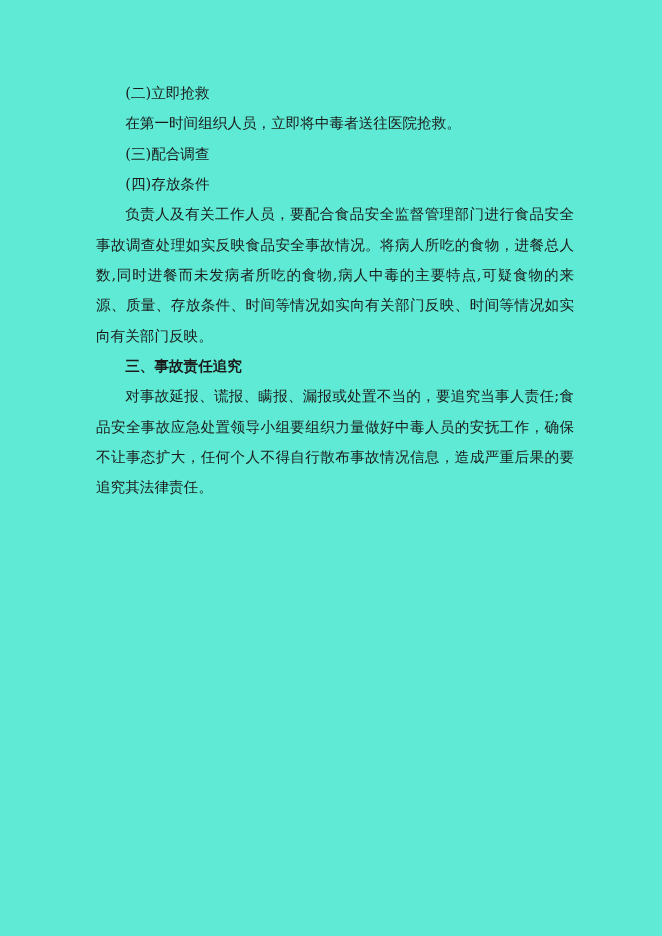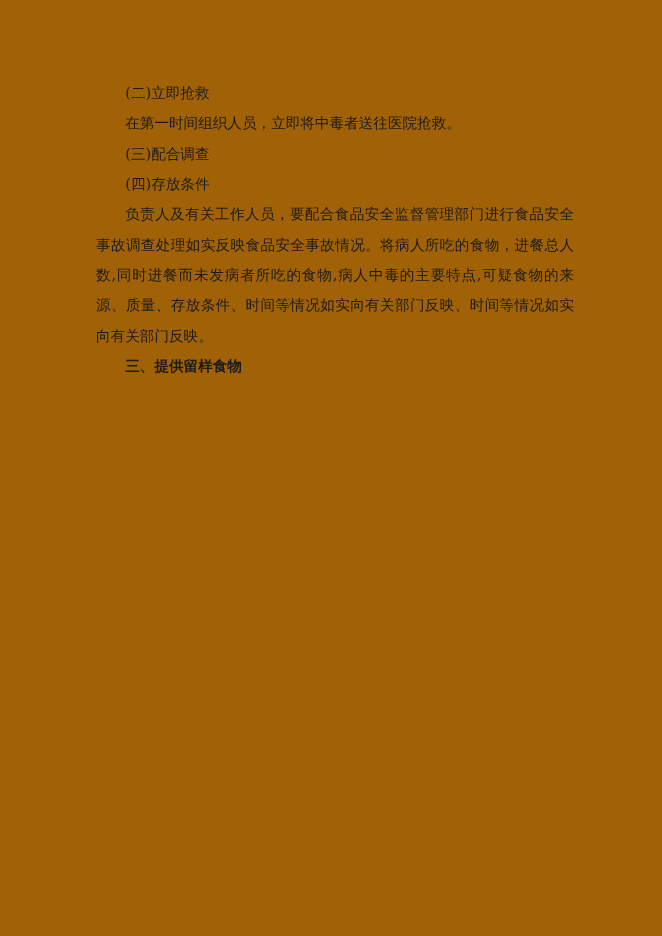--- a/index.html
+++ b/index.html
@@ -13,21 +13,21 @@
     font-family: "DejaVu Serif", "Liberation Serif", serif;
     color: #1a1a1a;
     position: relative;
     overflow: hidden;
   }
   .page {
     box-sizing: border-box;
     width: 662px;
     height: 936px;
     padding: 78px 88px 40px 96px;
-    background: #a16207;
+    background: #5eead4;
   }
   .doc-body {
     font-size: 14.6px;
     line-height: 2.08;
     text-align: justify;
     text-justify: inter-ideograph;
     color: #1b1b1b;
   }
   p {
     margin: 0;
@@ -56,18 +56,19 @@
 
     <p class="para">在第一时间组织人员，立即将中毒者送往医院抢救。</p>
 
     <p class="sub-heading">(三)配合调查</p>
 
 
     <p class="sub-heading">(四)存放条件</p>
 
     <p class="para">负责人及有关工作人员，要配合食品安全监督管理部门进行食品安全事故调查处理如实反映食品安全事故情况。将病人所吃的食物，进餐总人数,同时进餐而未发病者所吃的食物,病人中毒的主要特点,可疑食物的来源、质量、存放条件、时间等情况如实向有关部门反映、时间等情况如实向有关部门反映。</p>
 
-    <p class="heading">三、提供留样食物</p>
+    <p class="heading">三、事故责任追究</p>
 
+    <p class="para">对事故延报、谎报、瞒报、漏报或处置不当的，要追究当事人责任;食品安全事故应急处置领导小组要组织力量做好中毒人员的安抚工作，确保不让事态扩大，任何个人不得自行散布事故情况信息，造成严重后果的要追究其法律责任。</p>
 
     <div class="spacer-bottom"></div>
   </div>
 </div>
 
 </body></html>

